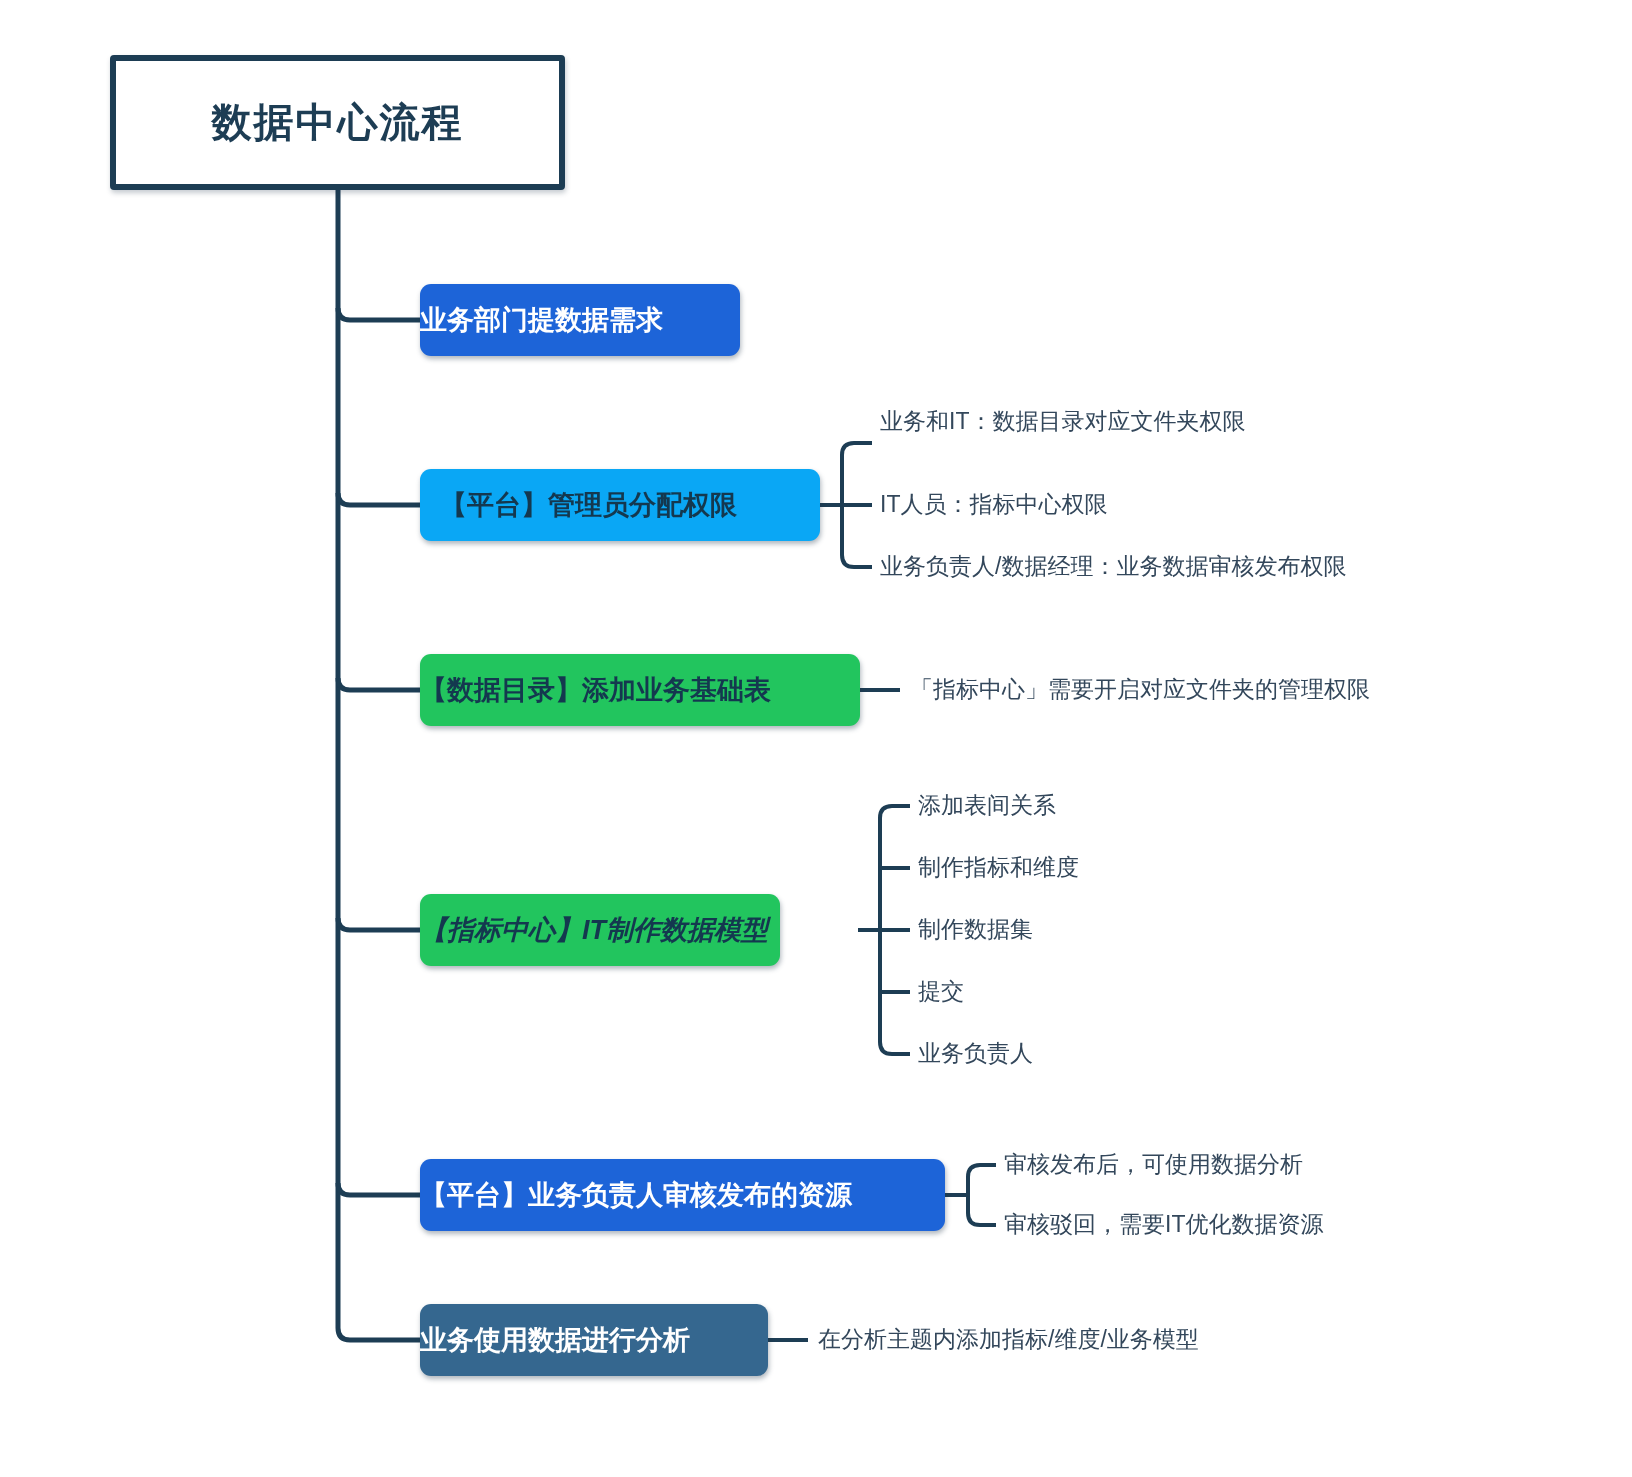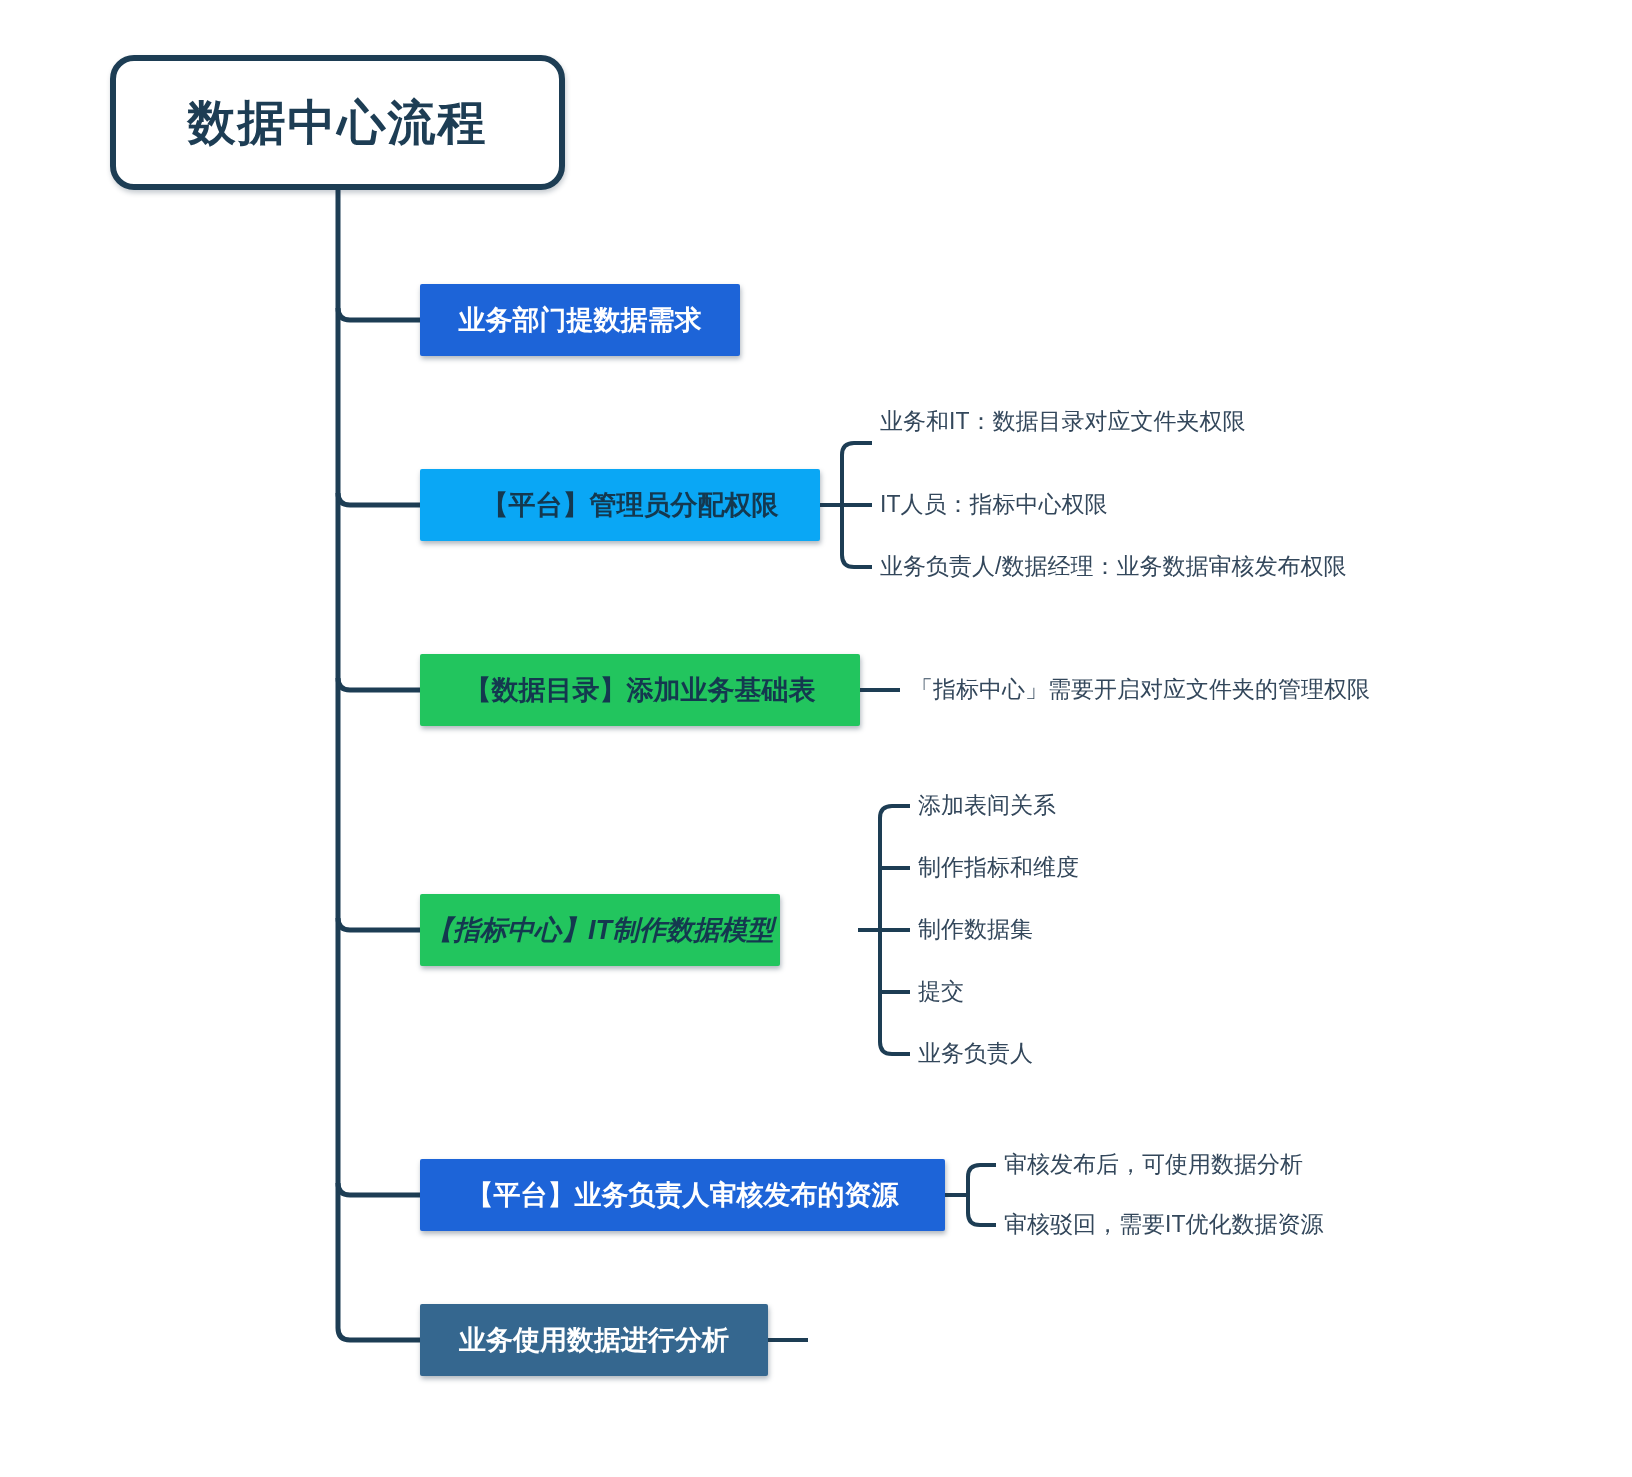--- a/index.html
+++ b/index.html
@@ -12,36 +12,36 @@
     overflow: hidden;
   }
   #wires { position: absolute; left: 0; top: 0; }
   .trunk { stroke: #1d3d54; stroke-width: 5; fill: none; }
   .twig  { stroke: #1d3d54; stroke-width: 4; fill: none; }
 
   .box {
     position: absolute;
     display: flex;
     align-items: center;
-    justify-content: center;
-    border-radius: 2px;
+    justify-content: flex-start;
+    border-radius: 11px;
     font-weight: bold;
     font-size: 27px;
     white-space: nowrap;
     box-shadow: 1px 3px 5px rgba(30, 50, 70, 0.35);
     cursor: default;
   }
   .root-box {
     position: absolute;
     left: 110px; top: 55px; width: 455px; height: 135px;
     background: #ffffff;
     border: 6px solid #1d3d54;
-    border-radius: 24px;
+    border-radius: 4px;
     display: flex; align-items: center; justify-content: center;
-    font-weight: bold; font-size: 48px; color: #1d3d54;
+    font-weight: bold; font-size: 40px; color: #1d3d54;
     letter-spacing: 2px;
     box-shadow: 1px 3px 5px rgba(30, 50, 70, 0.25);
     box-sizing: border-box;
   }
   .blue  { background: #1d64d8; color: #ffffff; }
   .cyan  { background: #0aa7f5; color: #14384f; }
   .light { background: #22c55e; color: #14384f; }
   .slate { background: #35678f; color: #ffffff; }
 
   .leaf {
@@ -121,14 +121,15 @@
 
   <div class="leaf" style="left:918px; top:806px;">添加表间关系</div>
   <div class="leaf" style="left:918px; top:868px;">制作指标和维度</div>
   <div class="leaf" style="left:918px; top:930px;">制作数据集</div>
   <div class="leaf" style="left:918px; top:992px;">提交</div>
   <div class="leaf" style="left:918px; top:1054px;">业务负责人</div>
 
   <div class="leaf" style="left:1004px; top:1165px;">审核发布后，可使用数据分析</div>
   <div class="leaf" style="left:1004px; top:1225px;">审核驳回，需要IT优化数据资源</div>
 
+  <div class="leaf" style="left:818px; top:1340px;">在分析主题内添加指标/维度/业务模型</div>
 
 </div>
 
 </body></html>

